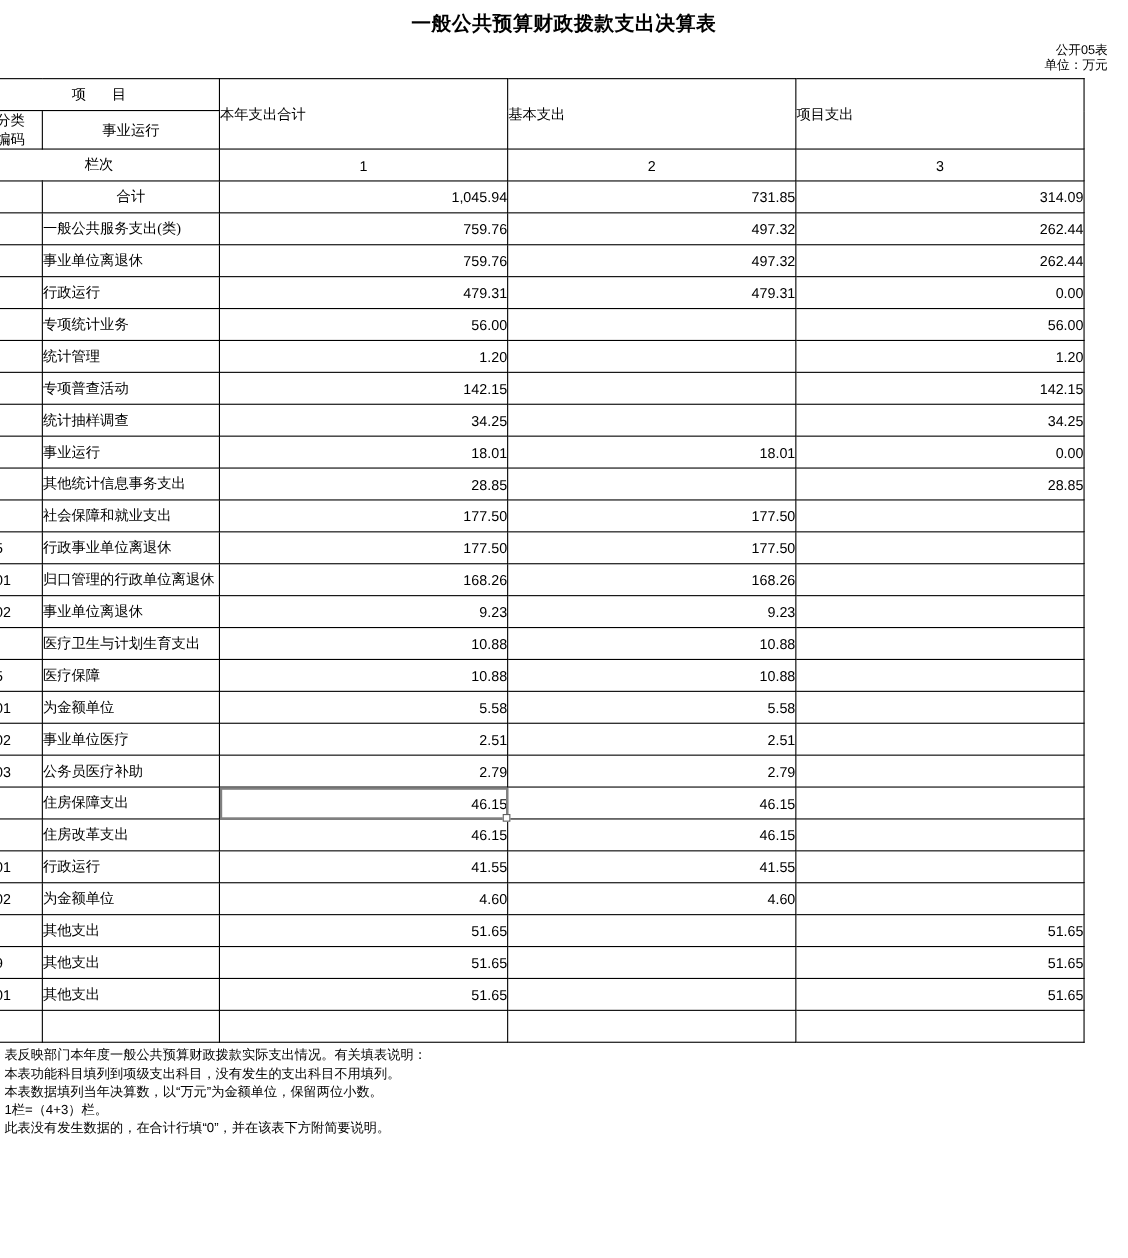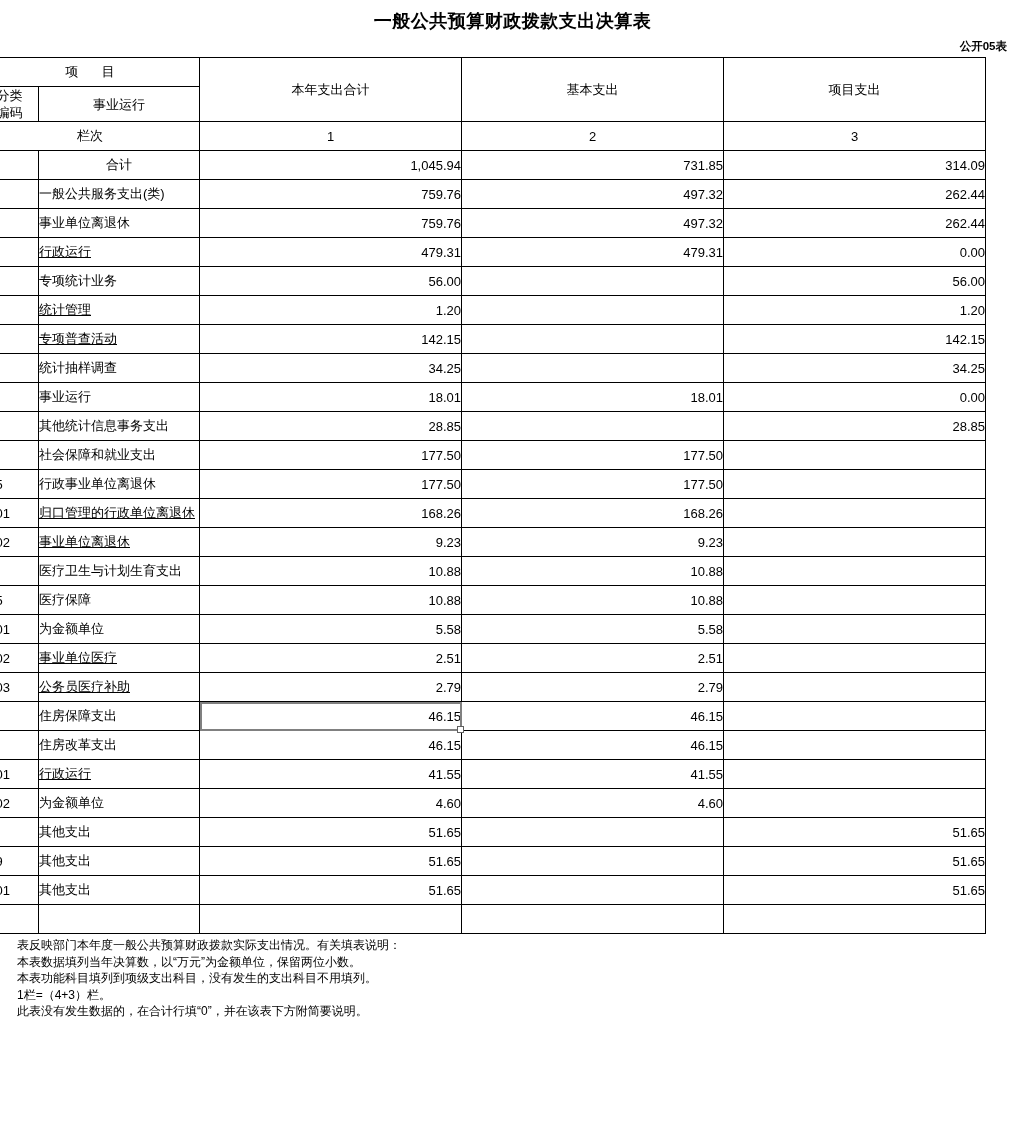--- a/index.html
+++ b/index.html
@@ -26,21 +26,20 @@
     font-weight: bold;
     padding: 9px 0 6px 0;
     letter-spacing: 0.5px;
   }
   .meta {
     text-align: right;
     font-size: 11.5px;
     line-height: 14px;
     padding-right: 18px;
     padding-bottom: 4px;
-    font-weight: bold;
   }
   table.main {
     border-collapse: collapse;
     width: 1005px;
     margin-left: 0px;
     table-layout: fixed;
   }
   table.main td, table.main th {
     border: 1px solid #000;
     font-size: 13px;
@@ -56,21 +55,20 @@
   .c-proj   { width: 262px; }
 
   .hdr-item {
     text-align: center;
     font-size: 14px;
     letter-spacing: 10px;
     text-indent: 10px;
     height: 26px;
   }
   .hdr-big {
-    text-align: center;
     font-size: 15px;
     height: 84px;
     vertical-align: middle;
   }
   .hdr-small {
     text-align: center;
     font-size: 13px;
     line-height: 17px;
     vertical-align: middle;
   }
@@ -91,60 +89,61 @@
     overflow: hidden;
     white-space: nowrap;
   }
   .namecell {
     text-align: left;
     font-size: 13px;
     white-space: nowrap;
     overflow: hidden;
   }
   .ind0 { padding-left: 8px; }
-  .ind1 { padding-left: 22px; }
-  .ind2 { padding-left: 32px; text-decoration: underline; }
+  .ind1 { padding-left: 22px; font-family: Liberation Serif, serif; }
+  .ind2 { padding-left: 32px; }
 
   .sel {
     outline: 2px solid #808080;
     outline-offset: -2px;
     position: relative;
   }
   .sel::after {
     content: "";
     position: absolute;
     right: -3px;
     bottom: -3px;
     width: 5px;
     height: 5px;
     background: #ffffff;
     border: 1px solid #606060;
   }
   .notes {
     font-size: 12px;
     line-height: 16.5px;
-    padding-left: 17px;
+    padding-left: 4px;
     padding-top: 3px;
     white-space: nowrap;
   }
   .notes div { overflow: hidden; }
   
   .shift {
     margin-left: -20px;
   }
 </style>
 </head>
 <body>
 
 <div class="page">
 
   <div class="title">一般公共预算财政拨款支出决算表</div>
 
   <div class="meta">
     <div>公开05表</div>
+    <div>单位：万元</div>
   </div>
 
   <div class="shift">
   <table class="main">
     <colgroup>
       <col class="c-class">
       <col class="c-name">
       <col class="c-total">
       <col class="c-basic">
       <col class="c-proj">
@@ -359,19 +358,19 @@
             <td class="num"></td>
             <td class="num"></td>
             <td class="num"></td>
           </tr>
         </tbody>
   </table>
   </div>
 
   <div class="notes">
     <div>表反映部门本年度一般公共预算财政拨款实际支出情况。有关填表说明：</div>
+    <div>本表功能科目填列到项级支出科目，没有发生的支出科目不用填列。</div>
     <div>本表数据填列当年决算数，以“万元”为金额单位，保留两位小数。</div>
-    <div>本表功能科目填列到项级支出科目，没有发生的支出科目不用填列。</div>
     <div>1栏=（4+3）栏。</div>
     <div>此表没有发生数据的，在合计行填“0”，并在该表下方附简要说明。</div>
   </div>
 
 </div>
 
 </body></html>

